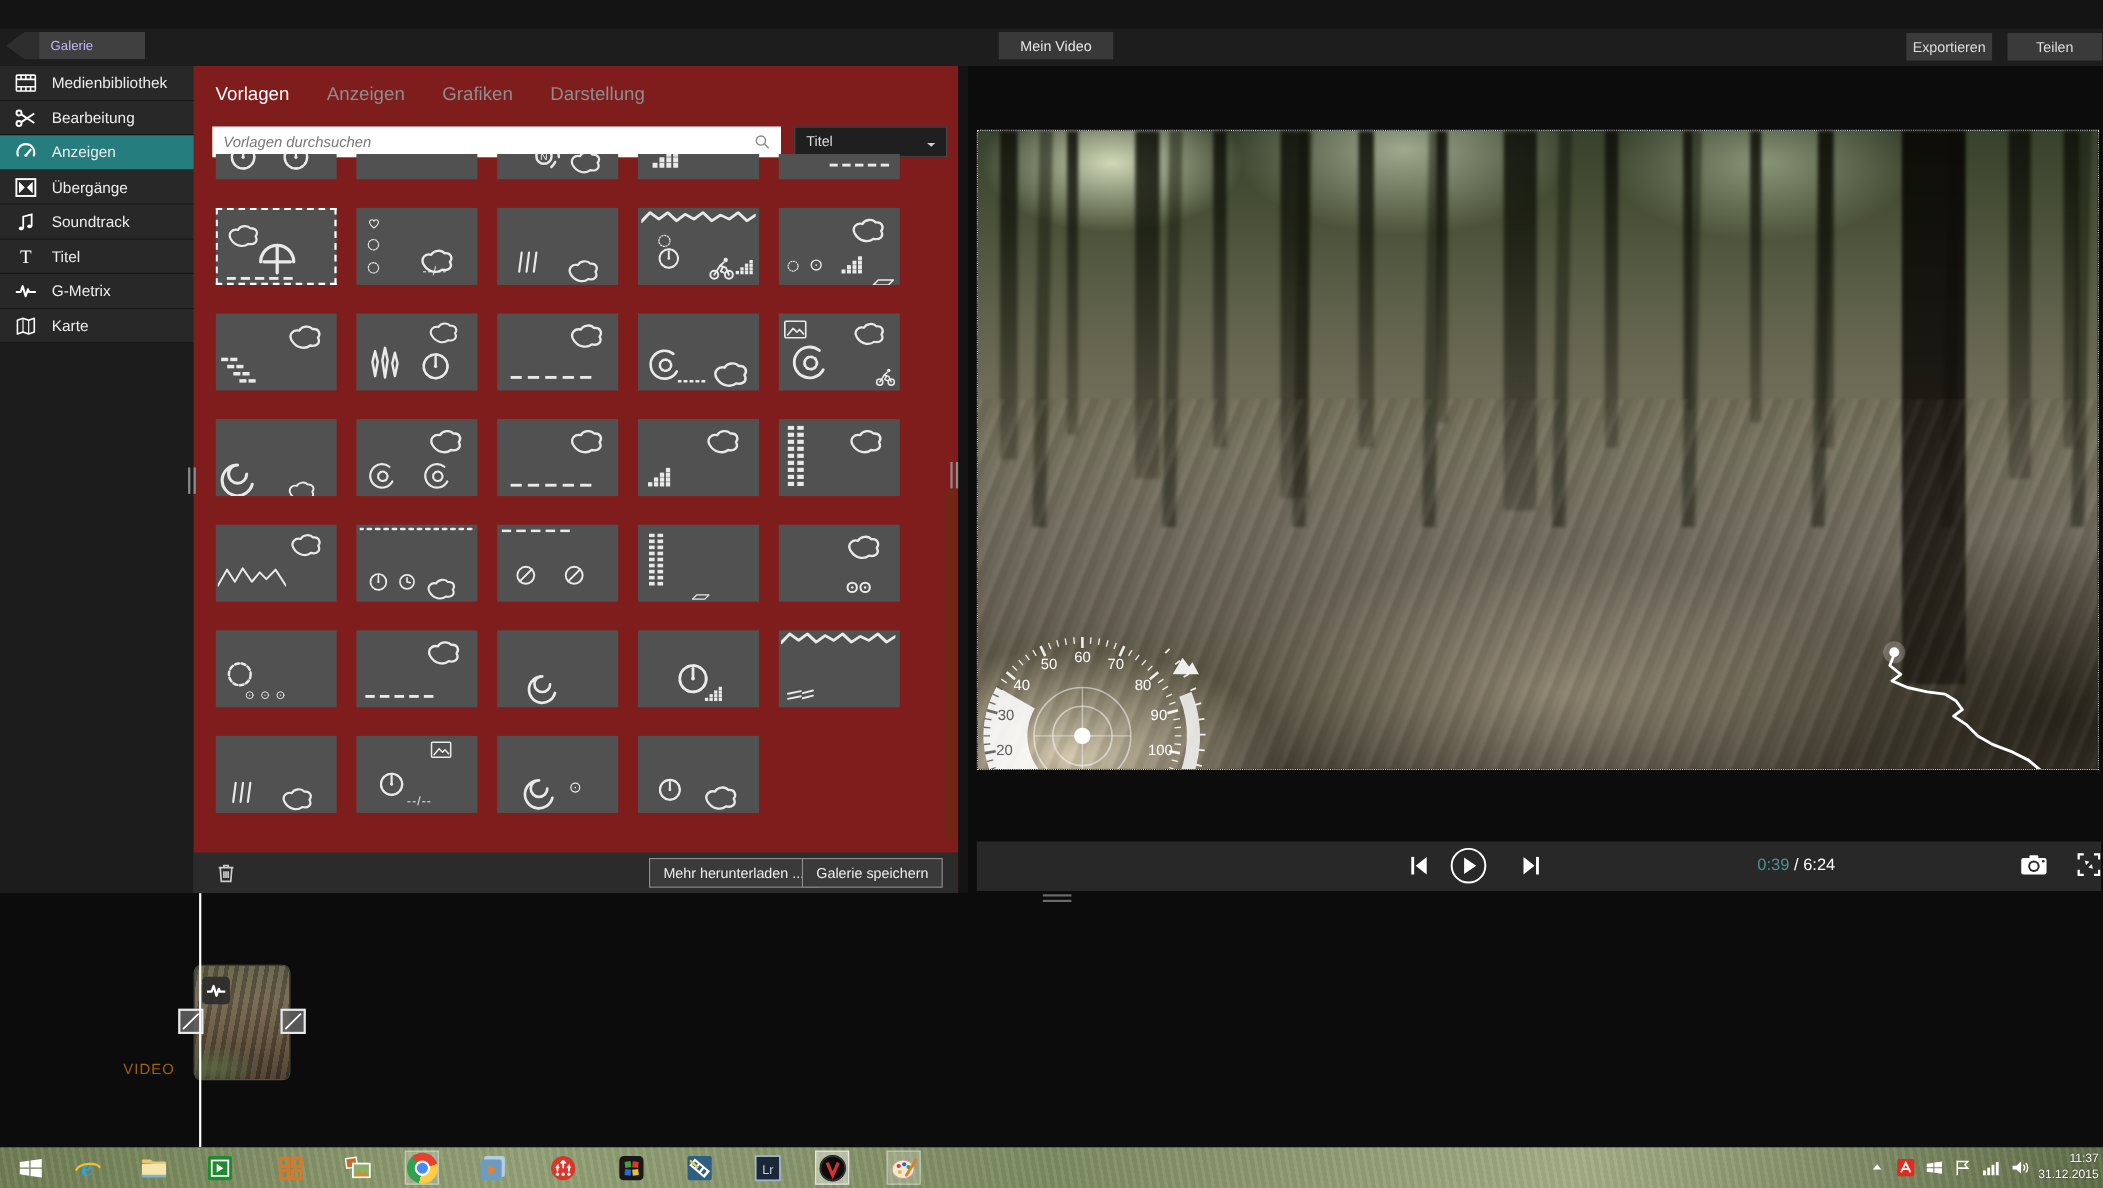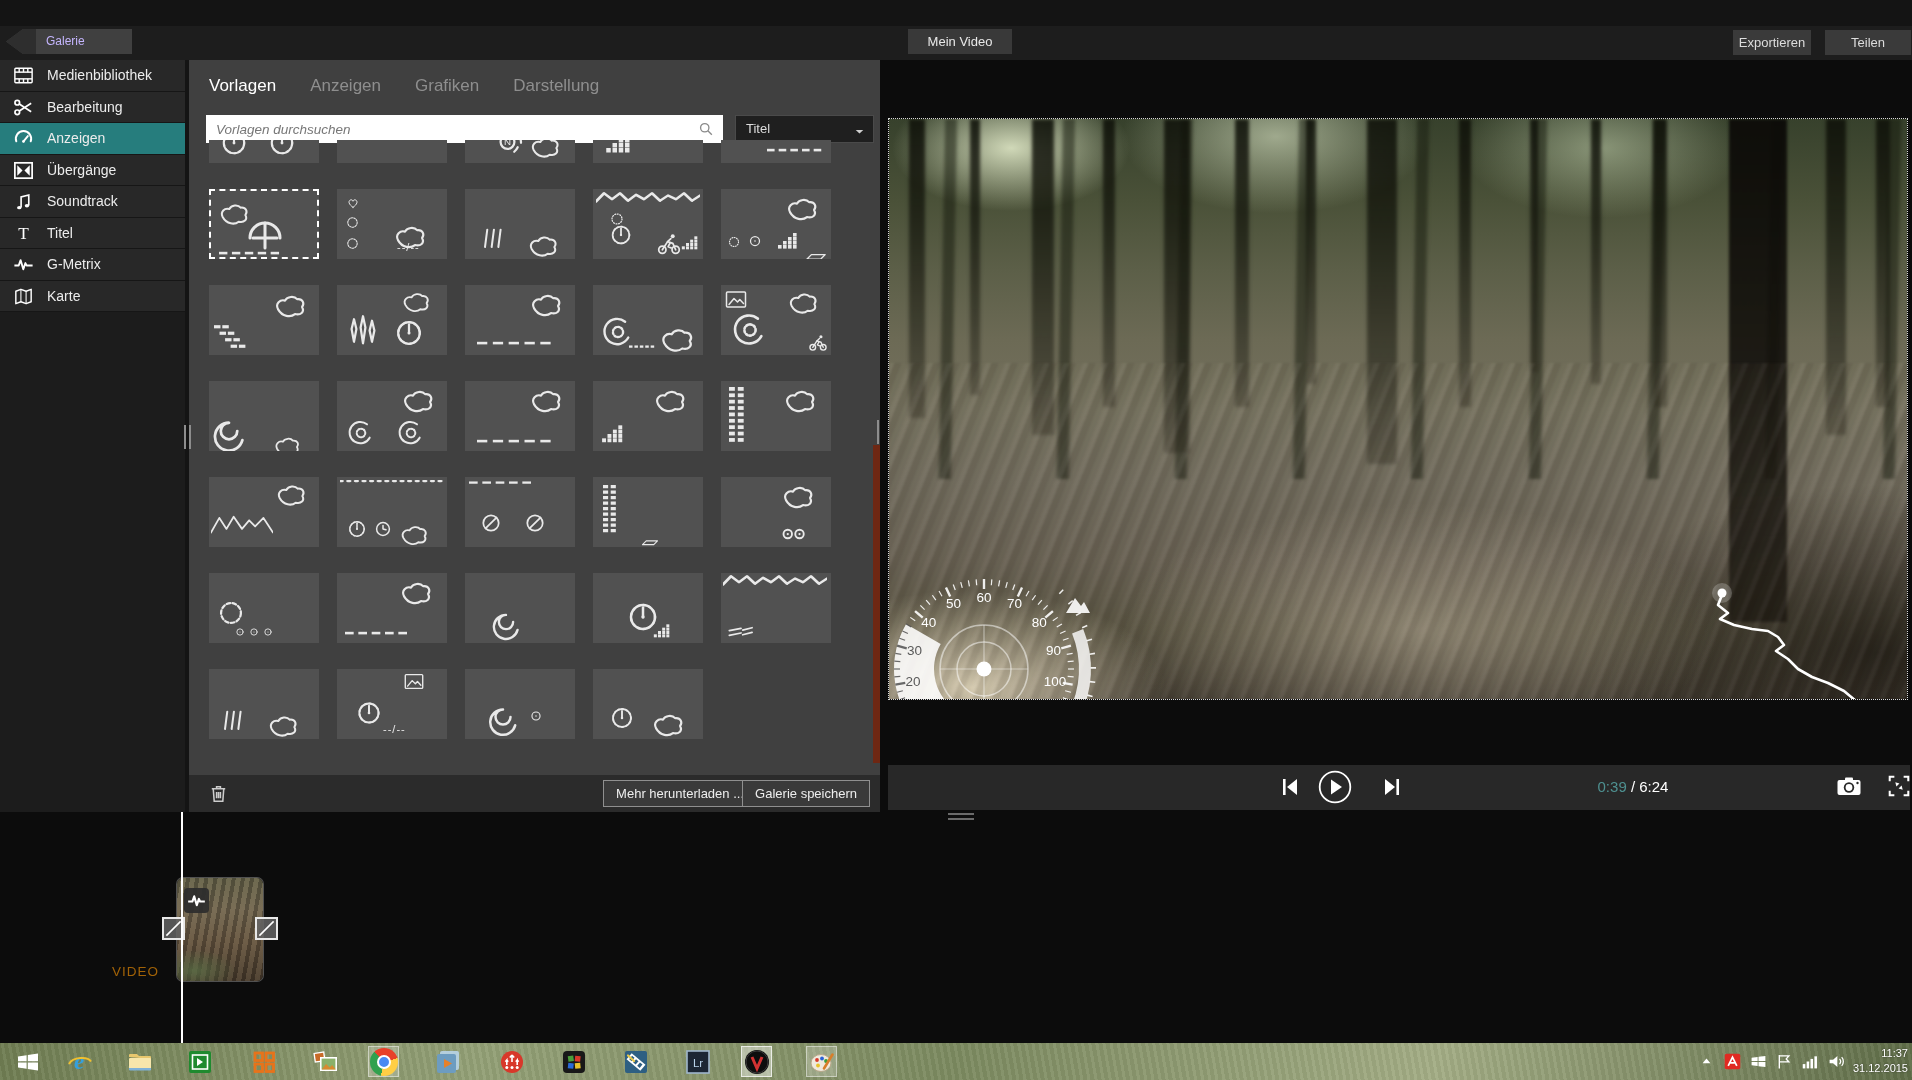--- a/index.html
+++ b/index.html
@@ -33,21 +33,21 @@
   
   .sidebar { position:absolute; left:0; top:60px; width:185px; height:752px; background:#1c1c1c; }
   .side-item { position:relative; width:185px; height:31.5px; background:#282828;
     border-bottom:1px solid #161616; display:flex; align-items:center; cursor:default; }
   .side-item.active { background:#267d7d; }
   .side-ico { position:absolute; left:12px; top:4px; width:23px; height:23px; }
   .side-ico svg { width:100%; height:100%; }
   .side-label { margin-left:47px; font-size:14px; color:#ececec; }
 
   
-  .panel { position:absolute; left:189px; top:60px; width:695px; height:752px; background:#404040; }
+  .panel { position:absolute; left:176px; top:60px; width:695px; height:752px; background:#7f1d1d; }
   .tabs { position:absolute; left:20px; top:16px; display:flex; gap:34px; }
   .tab { font-size:17px; color:#8e8e8e; cursor:default; }
   .tab.active { color:#ffffff; }
   .searchrow { position:absolute; left:17px; top:55px; height:28px; }
   .search-box { position:absolute; left:0; top:0; width:517px; height:28px; background:#ffffff; border:none;
     font-style:italic; font-size:13.5px; color:#333; padding:0 30px 0 10px; outline:none;
     font-family:"Liberation Sans", sans-serif; }
   .search-box::placeholder { color:#777; font-style:italic; }
   .search-ico { position:absolute; left:490px; top:4px; width:20px; height:20px; }
   .filter-dd { position:absolute; left:529px; top:0; width:139px; height:28px; background:#1f1f1f;

